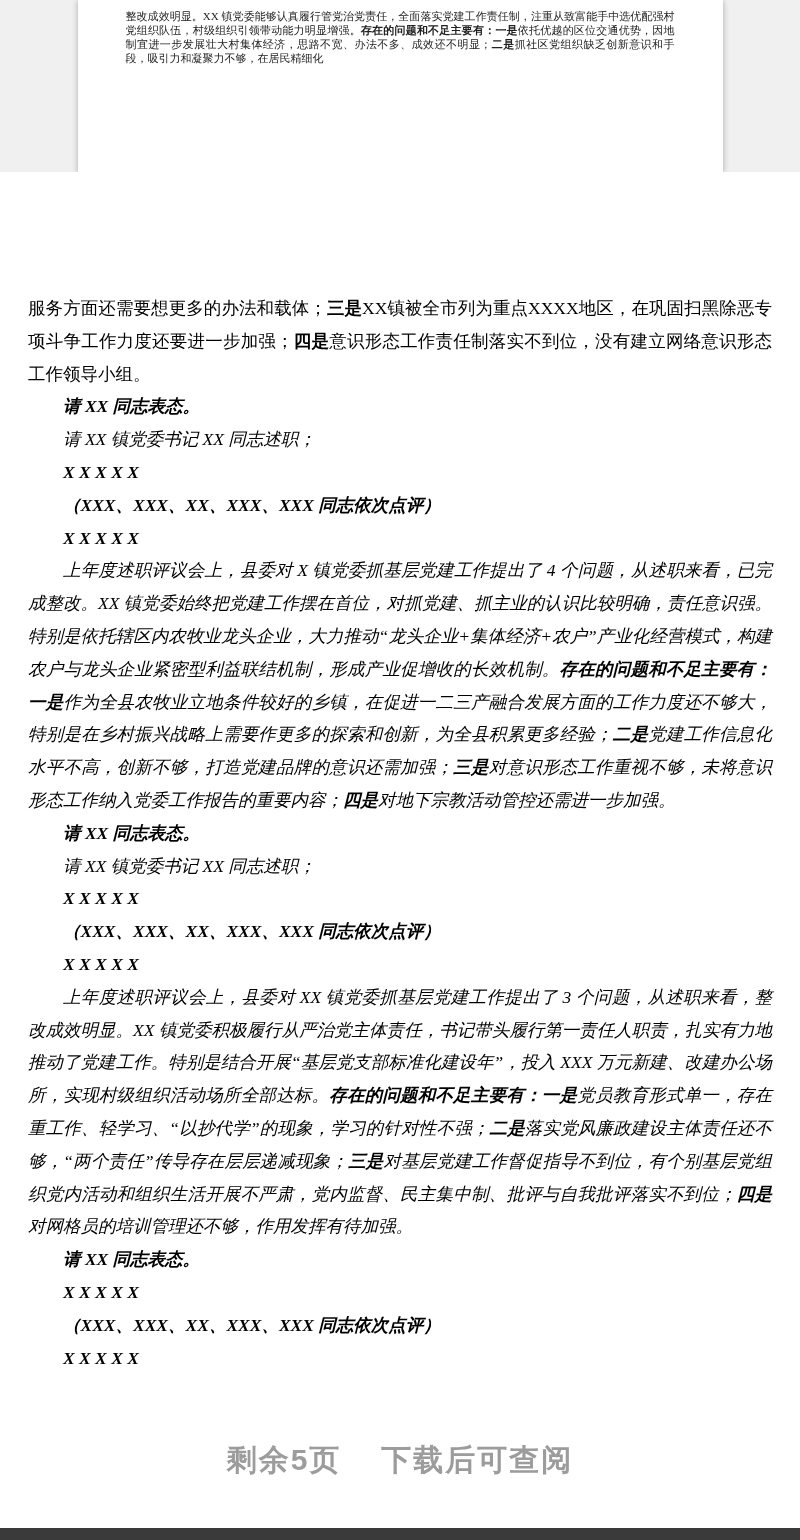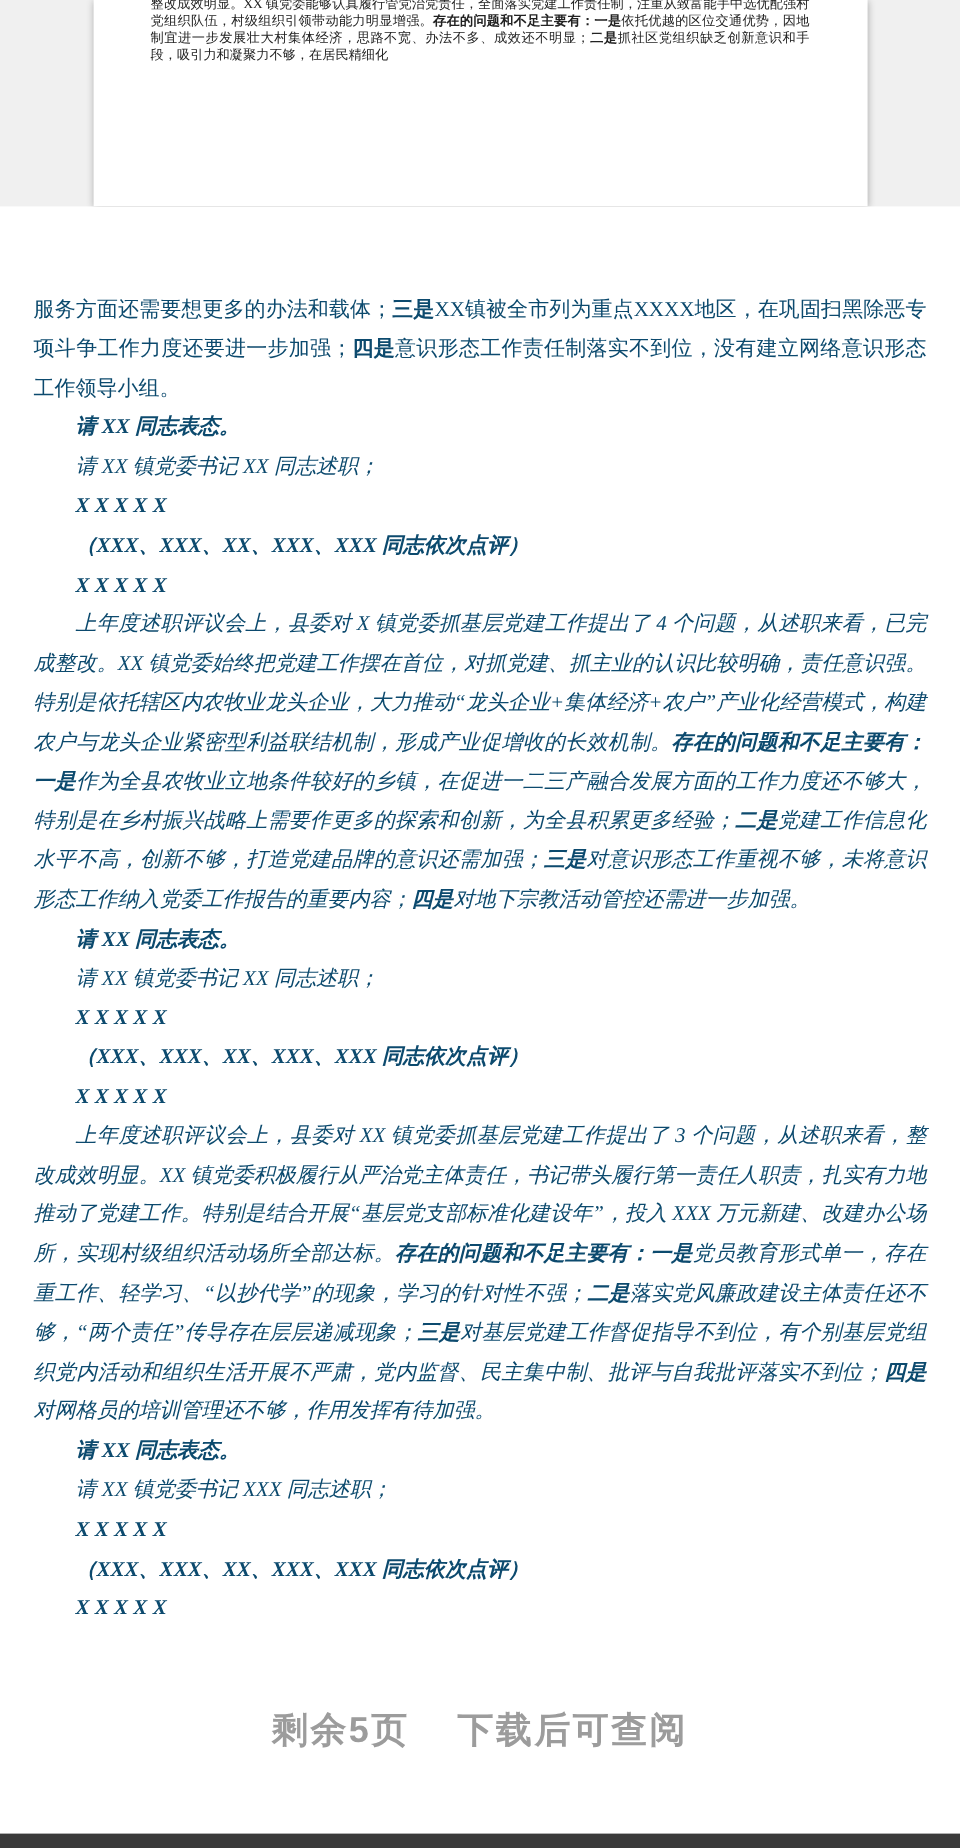--- a/index.html
+++ b/index.html
@@ -9,31 +9,31 @@
     font-family:"Liberation Serif","DejaVu Serif",serif;
   }
   
   .preview-strip{
     height:172px;background:#f0f0f0;
     display:flex;justify-content:center;overflow:hidden;
   }
   .paper{
     width:645px;background:#ffffff;
     box-shadow:0 1px 6px rgba(0,0,0,0.30);
-    padding:0 48px;box-sizing:border-box;
+    padding:12px 48px;box-sizing:border-box;
   }
   .paper-text{
     margin-top:-3px;
     font-size:11px;line-height:14px;color:#222;
     text-align:justify;text-justify:inter-ideograph;
   }
   
   .doc-body{
-    margin:69px 28px 0 28px;
-    font-size:17.5px;line-height:32.8px;color:#0c4a6e;
+    margin:120px 28px 0 28px;
+    font-size:17.5px;line-height:32.8px;color:#000000;
     text-align:justify;text-justify:inter-ideograph;
   }
   .para{margin:0;}
   .para.indent{text-indent:2em;font-style:italic;}
   .b{font-weight:bold;}
   
   .remaining{
     margin-top:66px;
     display:flex;justify-content:center;align-items:center;gap:40px;
     font-family:"Liberation Sans","DejaVu Sans",sans-serif;
@@ -61,21 +61,20 @@
     <p class="para indent"><span class="b">（XXX、XXX、XX、XXX、XXX 同志依次点评）</span></p>
     <p class="para indent"><span class="b">X X X X X</span></p>
     <p class="para indent"><span>上年度述职评议会上，县委对 X 镇党委抓基层党建工作提出了 4 个问题，从述职来看，已完成整改。XX 镇党委始终把党建工作摆在首位，对抓党建、抓主业的认识比较明确，责任意识强。特别是依托辖区内农牧业龙头企业，大力推动“龙头企业+集体经济+农户”产业化经营模式，构建农户与龙头企业紧密型利益联结机制，形成产业促增收的长效机制。</span><span class="b">存在的问题和不足主要有：一是</span><span>作为全县农牧业立地条件较好的乡镇，在促进一二三产融合发展方面的工作力度还不够大，特别是在乡村振兴战略上需要作更多的探索和创新，为全县积累更多经验；</span><span class="b">二是</span><span>党建工作信息化水平不高，创新不够，打造党建品牌的意识还需加强；</span><span class="b">三是</span><span>对意识形态工作重视不够，未将意识形态工作纳入党委工作报告的重要内容；</span><span class="b">四是</span><span>对地下宗教活动管控还需进一步加强。</span></p>
     <p class="para indent"><span class="b">请 XX 同志表态。</span></p>
     <p class="para indent"><span>请 XX 镇党委书记 XX 同志述职；</span></p>
     <p class="para indent"><span class="b">X X X X X</span></p>
     <p class="para indent"><span class="b">（XXX、XXX、XX、XXX、XXX 同志依次点评）</span></p>
     <p class="para indent"><span class="b">X X X X X</span></p>
     <p class="para indent"><span>上年度述职评议会上，县委对 XX 镇党委抓基层党建工作提出了 3 个问题，从述职来看，整改成效明显。XX 镇党委积极履行从严治党主体责任，书记带头履行第一责任人职责，扎实有力地推动了党建工作。特别是结合开展“基层党支部标准化建设年”，投入 XXX 万元新建、改建办公场所，实现村级组织活动场所全部达标。</span><span class="b">存在的问题和不足主要有：一是</span><span>党员教育形式单一，存在重工作、轻学习、“以抄代学”的现象，学习的针对性不强；</span><span class="b">二是</span><span>落实党风廉政建设主体责任还不够，“两个责任”传导存在层层递减现象；</span><span class="b">三是</span><span>对基层党建工作督促指导不到位，有个别基层党组织党内活动和组织生活开展不严肃，党内监督、民主集中制、批评与自我批评落实不到位；</span><span class="b">四是</span><span>对网格员的培训管理还不够，作用发挥有待加强。</span></p>
     <p class="para indent"><span class="b">请 XX 同志表态。</span></p>
-    <p class="para indent"><span>请 XX 镇党委书记 XXX 同志述职；</span></p>
     <p class="para indent"><span class="b">X X X X X</span></p>
     <p class="para indent"><span class="b">（XXX、XXX、XX、XXX、XXX 同志依次点评）</span></p>
     <p class="para indent"><span class="b">X X X X X</span></p>
   </div>
 
 <div class="remaining">
   <span>剩余5页</span>
   <span>下载后可查阅</span>
 </div>
 

